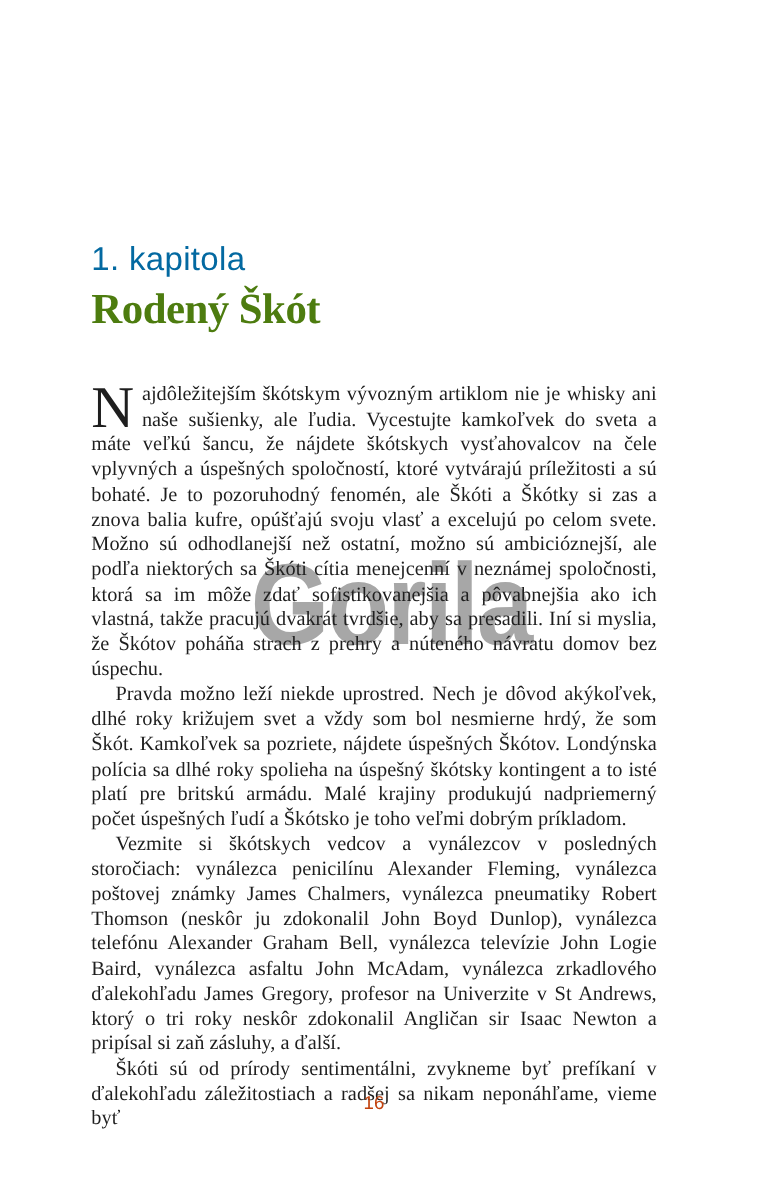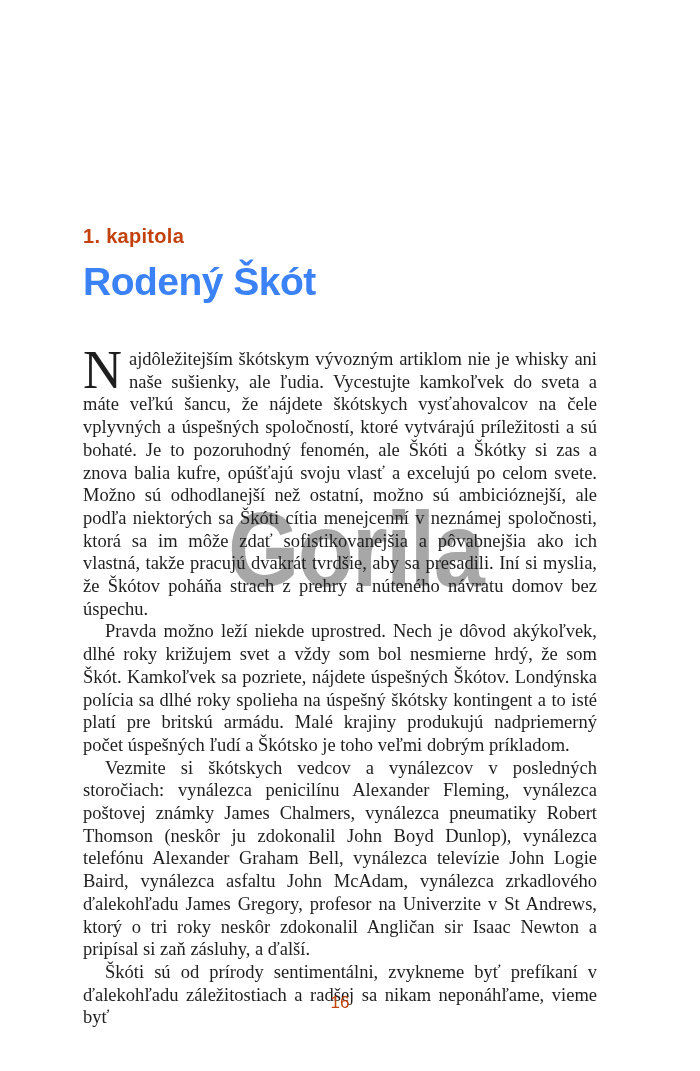--- a/index.html
+++ b/index.html
@@ -33,33 +33,33 @@
   .content {
     position: absolute;
     left: 83px;
     top: 0;
     width: 514px;
     z-index: 1;
     padding-top: 218px;
   }
   .chapter-number {
     font-family: "Liberation Sans", sans-serif;
-    font-weight: 700;
-    font-size: 20px;
+    font-weight: 400;
+    font-size: 30px;
     line-height: 36px;
-    color: #c2410c;
+    color: #0369a1;
     letter-spacing: 0.3px;
   }
   .chapter-title {
     margin: 6px 0 0 0;
-    font-family: Liberation Sans, sans-serif;
+    font-family: Liberation Serif, serif;
     font-weight: 700;
     font-size: 39px;
     line-height: 44px;
-    color: #3b82f6;
+    color: #4d7c0f;
     letter-spacing: -0.5px;
   }
   .body-text {
     margin-top: 44px;
     font-family: "Liberation Serif", serif;
     font-size: 18.5px;
     line-height: 22.7px;
     color: #1e1e1e;
     text-align: justify;
   }

